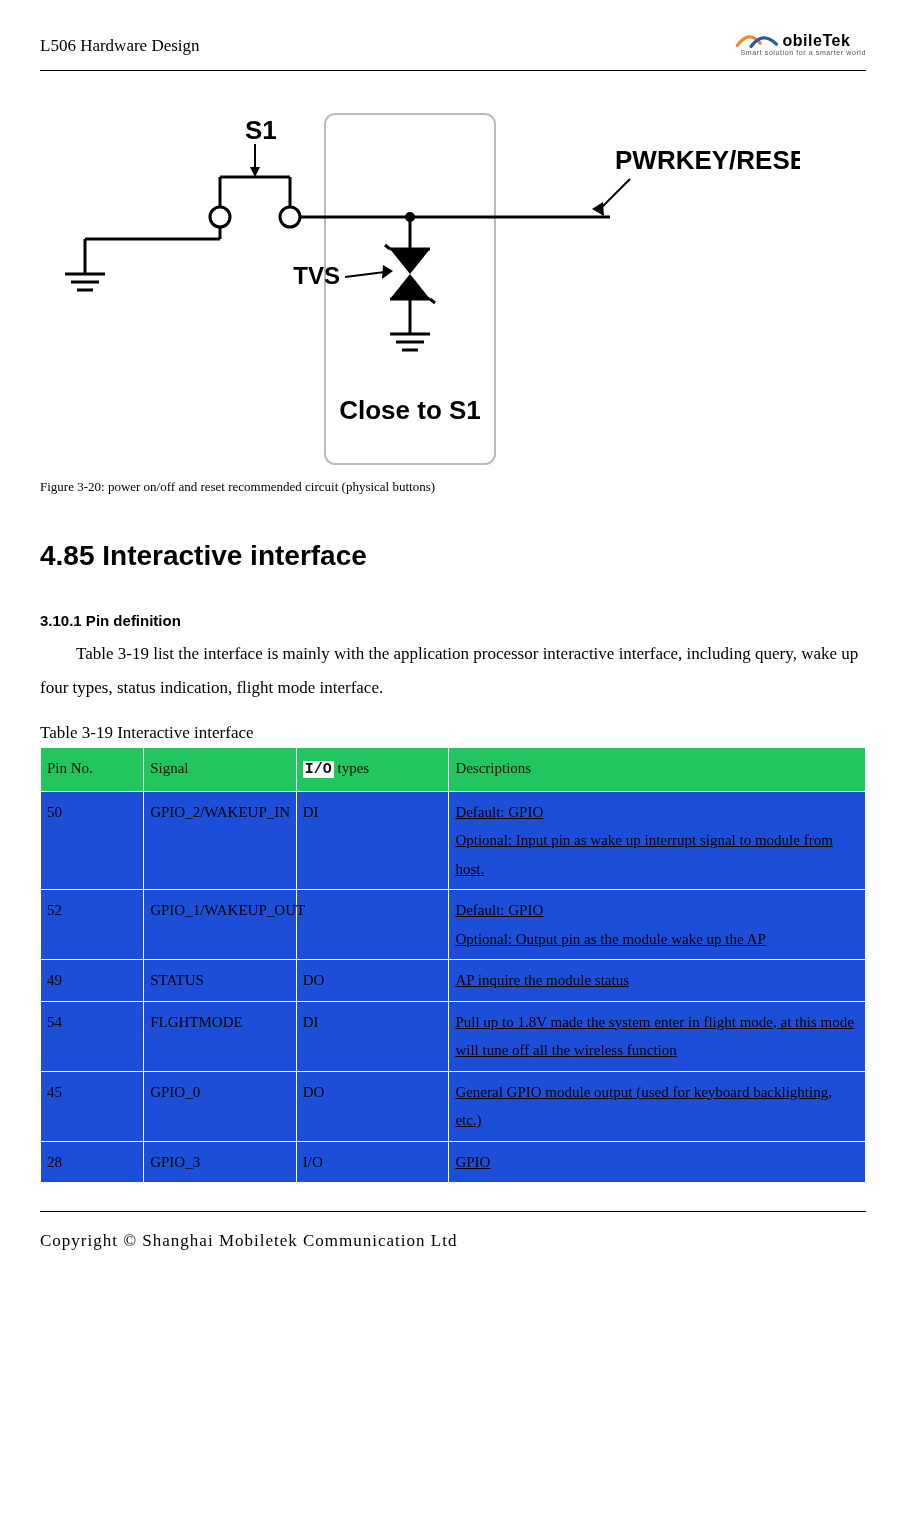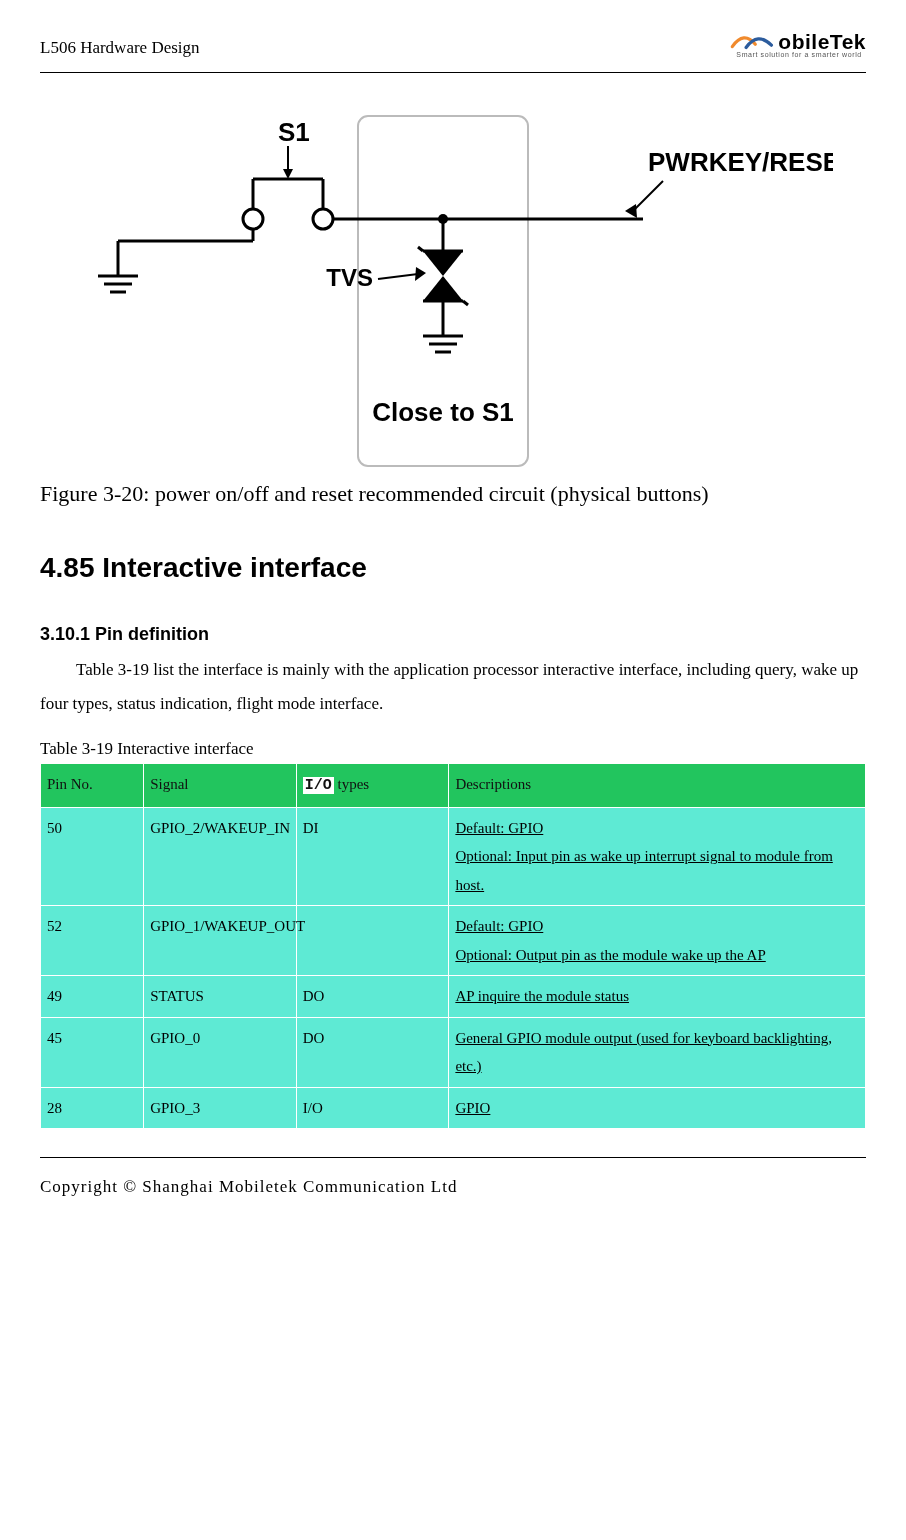--- a/index.html
+++ b/index.html
@@ -31,51 +31,50 @@
       display: flex;
       align-items: center;
       gap: 2px;
     }
     .logo-swoosh {
       width: 46px;
       height: 22px;
     }
     .logo-text {
       font-family: Arial, sans-serif;
-      font-size: 21px;
+      font-size: 16px;
       font-weight: bold;
       letter-spacing: 0.5px;
     }
     .logo-sub {
       font-size: 7px;
       color: #555;
       font-family: Arial, sans-serif;
       letter-spacing: 0.6px;
       margin-top: -3px;
       margin-left: 6px;
     }
     .figure-wrap {
       display: flex;
-      justify-content: center;
       margin-top: 38px;
       margin-bottom: 10px;
     }
     .figure-caption {
-      font-size: 22px;
+      font-size: 13px;
       margin: 8px 0 45px 0;
     }
     h2.section-h {
       font-family: Arial, sans-serif;
       font-size: 28px;
       font-weight: bold;
       margin: 0 0 40px 0;
     }
     h3.subsection-h {
       font-family: Arial, sans-serif;
-      font-size: 18px;
+      font-size: 15px;
       font-weight: bold;
       margin: 0 0 8px 0;
     }
     .body-text {
       font-size: 17px;
       line-height: 2.0;
       margin: 0 0 18px 0;
     }
     .indent {
       text-indent: 36px;
@@ -97,21 +96,21 @@
       text-align: left;
       vertical-align: top;
       line-height: 1.9;
     }
     table.pin-table thead th {
       background: #22c55e;
       color: #111;
       font-weight: normal;
     }
     table.pin-table tbody td {
-      background: #5eead4;
+      background: #1d4ed8;
     }
     .col-pin { width: 12.5%; }
     .col-sig { width: 18.5%; }
     .col-io  { width: 18.5%; }
     .col-desc{ width: 50.5%; }
     .iotype-highlight {
       background: #fff;
       font-family: 'Courier New', monospace;
       font-weight: bold;
       padding: 0 2px;
@@ -246,20 +245,26 @@
       <td></td>
       <td class="desc-just">Default: GPIO<br>Optional: Output pin as the module wake up the AP</td>
     </tr>
     <tr>
       <td>49</td>
       <td>STATUS</td>
       <td>DO</td>
       <td class="desc-just">AP inquire the module status</td>
     </tr>
     <tr>
+      <td>54</td>
+      <td>FLGHTMODE</td>
+      <td>DI</td>
+      <td class="desc-just">Pull up to 1.8V made the system enter in flight mode, at this mode will tune off all the wireless function</td>
+    </tr>
+    <tr>
       <td>45</td>
       <td>GPIO_0</td>
       <td>DO</td>
       <td class="desc-just">General GPIO module output (used for keyboard backlighting, etc.)</td>
     </tr>
     <tr>
       <td>28</td>
       <td>GPIO_3</td>
       <td>I/O</td>
       <td class="desc-just">GPIO</td>

